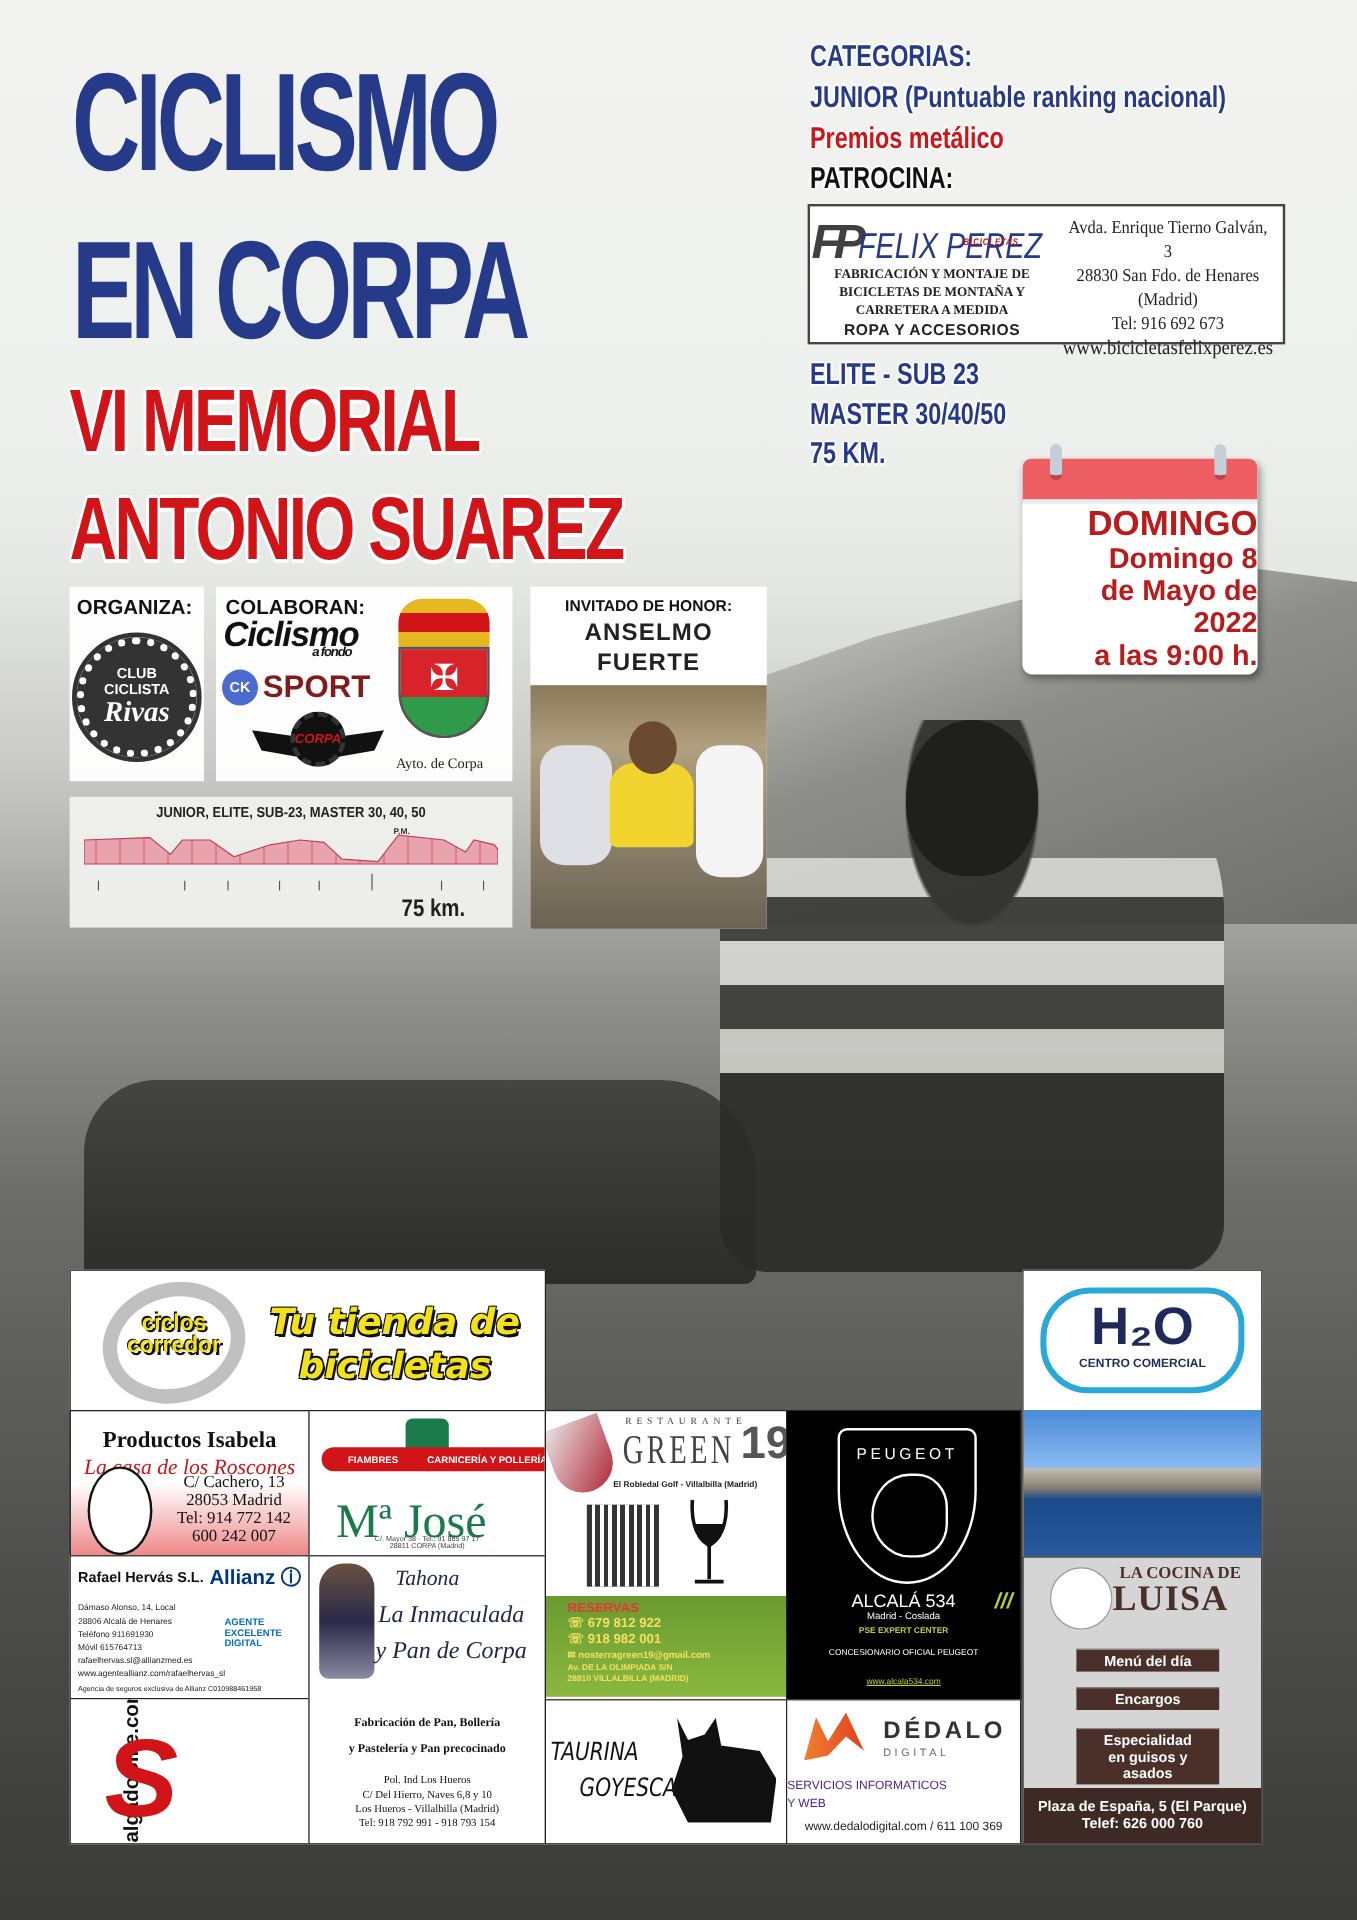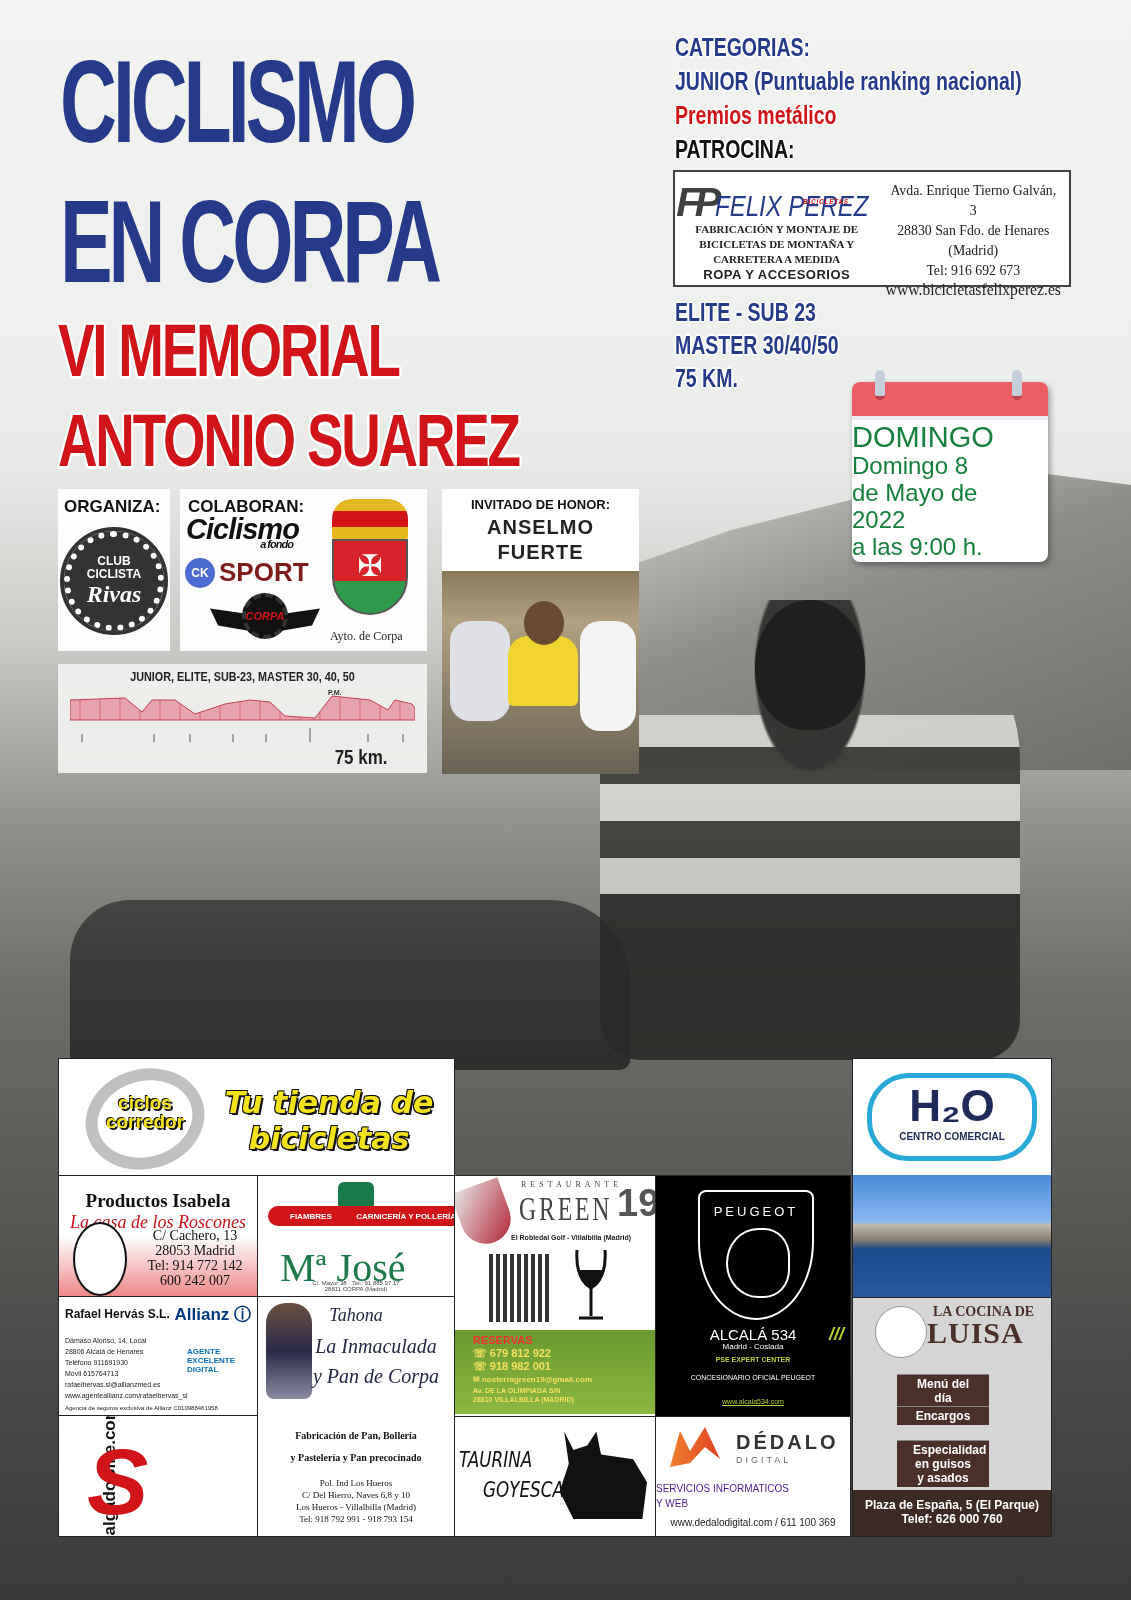--- a/index.html
+++ b/index.html
@@ -25,21 +25,21 @@
 .fp-name{font-style:italic;font-size:30px;color:#263a8a;line-height:32px;transform:scaleX(.8);transform-origin:left bottom;margin-right:-30px;position:relative}
 .fp-sub{position:absolute;left:110px;top:-4px;font-size:8px;font-weight:bold;color:#d01418;font-style:italic;letter-spacing:1px}
 .fp-desc{font-family:"Liberation Serif",serif;font-weight:bold;font-size:11px;line-height:15px;color:#222}
 .fp-ropa{font-weight:bold;font-size:13px;color:#222;letter-spacing:.5px}
 .fp-right{flex:1;text-align:center;font-family:"Liberation Serif",serif;font-size:15px;line-height:20px;color:#222;padding-top:8px;transform:scaleX(.92);transform-origin:center}
 .fp-web{font-size:17px}
 
 .cal{position:absolute;left:852px;top:382px;width:196px;height:180px;background:#fff;border-radius:8px;box-shadow:2px 3px 6px rgba(0,0,0,.35);overflow:hidden}
 .cal-top{height:38px;background:#ec5e62;border-bottom:4px solid #eaeef2}
 .ring{position:absolute;top:-12px;width:10px;height:30px;background:#c4cfdb;border-radius:5px;border-bottom:4px solid #b9444a}
-.cal-body{text-align:left;color:#15803d;font-weight:normal}
+.cal-body{text-align:right;color:#b91c1c;font-weight:bold}
 .cal-big{font-size:29px;line-height:30px;margin-top:2px}
 .cal-line{font-size:24px;line-height:27px}
 
 .org{position:absolute;left:58px;top:489px;width:112px;height:162px;background:rgba(255,255,255,.95)}
 .col{position:absolute;left:180px;top:489px;width:247px;height:162px;background:rgba(255,255,255,.95)}
 .lbl{font-weight:bold;font-size:17px;color:#111;position:absolute}
 .rivas{position:absolute;left:6px;top:42px;width:100px;height:100px;border-radius:50%;background:#333;border:6px dotted #fff;outline:4px solid #333;display:flex;flex-direction:column;align-items:center;justify-content:center;color:#fff}
 .rivas .a{font-weight:bold;font-size:12px;line-height:13px}
 .rivas .b{font-family:"Liberation Serif",serif;font-style:italic;font-weight:bold;font-size:24px;line-height:26px}
 .cic{position:absolute;left:6px;top:24px;font-style:italic;font-weight:bold;font-size:29px;color:#111;letter-spacing:-1px}
@@ -131,21 +131,21 @@
 .h2o-top{position:absolute;left:0;top:0;width:100%;height:116px;background:#fff}
 .h2o-ring{position:absolute;left:14px;top:14px;width:170px;height:88px;border:5px solid #2aa8d8;border-radius:42px 30px 42px 40px}
 .h2o-t{position:absolute;left:0;width:100%;top:24px;text-align:center;font-weight:bold;font-size:44px;line-height:46px;color:#1f2a5a}
 .h2o-s{position:absolute;left:0;width:100%;top:72px;text-align:center;font-weight:bold;font-size:10px;color:#1f2a5a}
 .h2o-ph{position:absolute;left:0;top:116px;width:100%;height:124px;background:linear-gradient(180deg,#4a8ad8 0%,#8abaf0 38%,#bfbab0 40%,#8a8070 52%,#1a4a8a 60%,#2a5aa0 100%)}
 
 .lu{background:#d5d5d5}
 .lu-av{position:absolute;left:22px;top:8px;width:52px;height:52px;border-radius:50%;background:#fff;border:1px solid #999}
 .lu-t1{position:absolute;left:80px;top:6px;font-family:"Liberation Serif",serif;font-size:14px;color:#4a3028;font-weight:bold}
 .lu-t2{position:absolute;left:74px;top:18px;font-family:"Liberation Serif",serif;font-size:30px;color:#4a3028;font-weight:bold;letter-spacing:1px}
-.lu-b{position:absolute;left:44px;width:92px;background:#4a3028;color:#fff;font-weight:bold;font-size:12px;text-align:center;line-height:14px;padding:2px 16px;border-top:1px solid #888}
+.lu-b{position:absolute;left:44px;width:119px;background:#4a3028;color:#fff;font-weight:bold;font-size:12px;text-align:center;line-height:14px;padding:2px 16px;border-top:1px solid #888}
 .lu-foot{position:absolute;left:0;bottom:0;width:100%;height:46px;background:#3e2a24;color:#fff;font-weight:bold;font-size:12px;line-height:14px;text-align:center;padding-top:8px}
 </style>
 </head>
 <body>
 
 <div class="bg">
   <div class="mtn"></div>
   <div class="car"></div>
   <div class="rider"></div>
   <div class="rider-head"></div>

